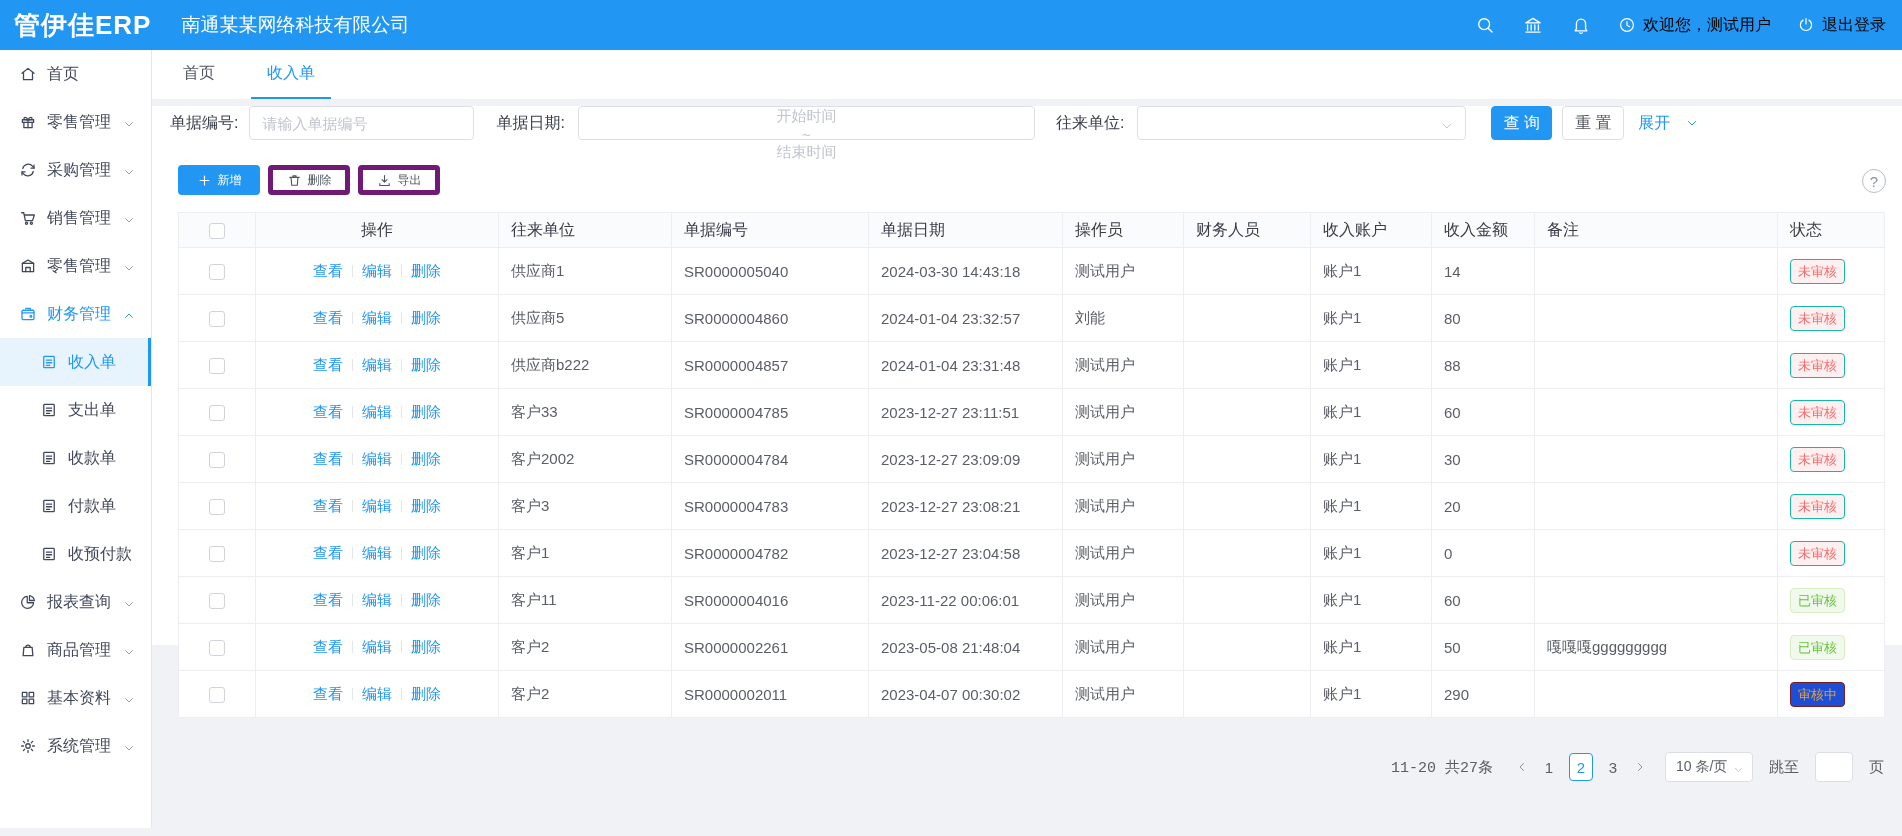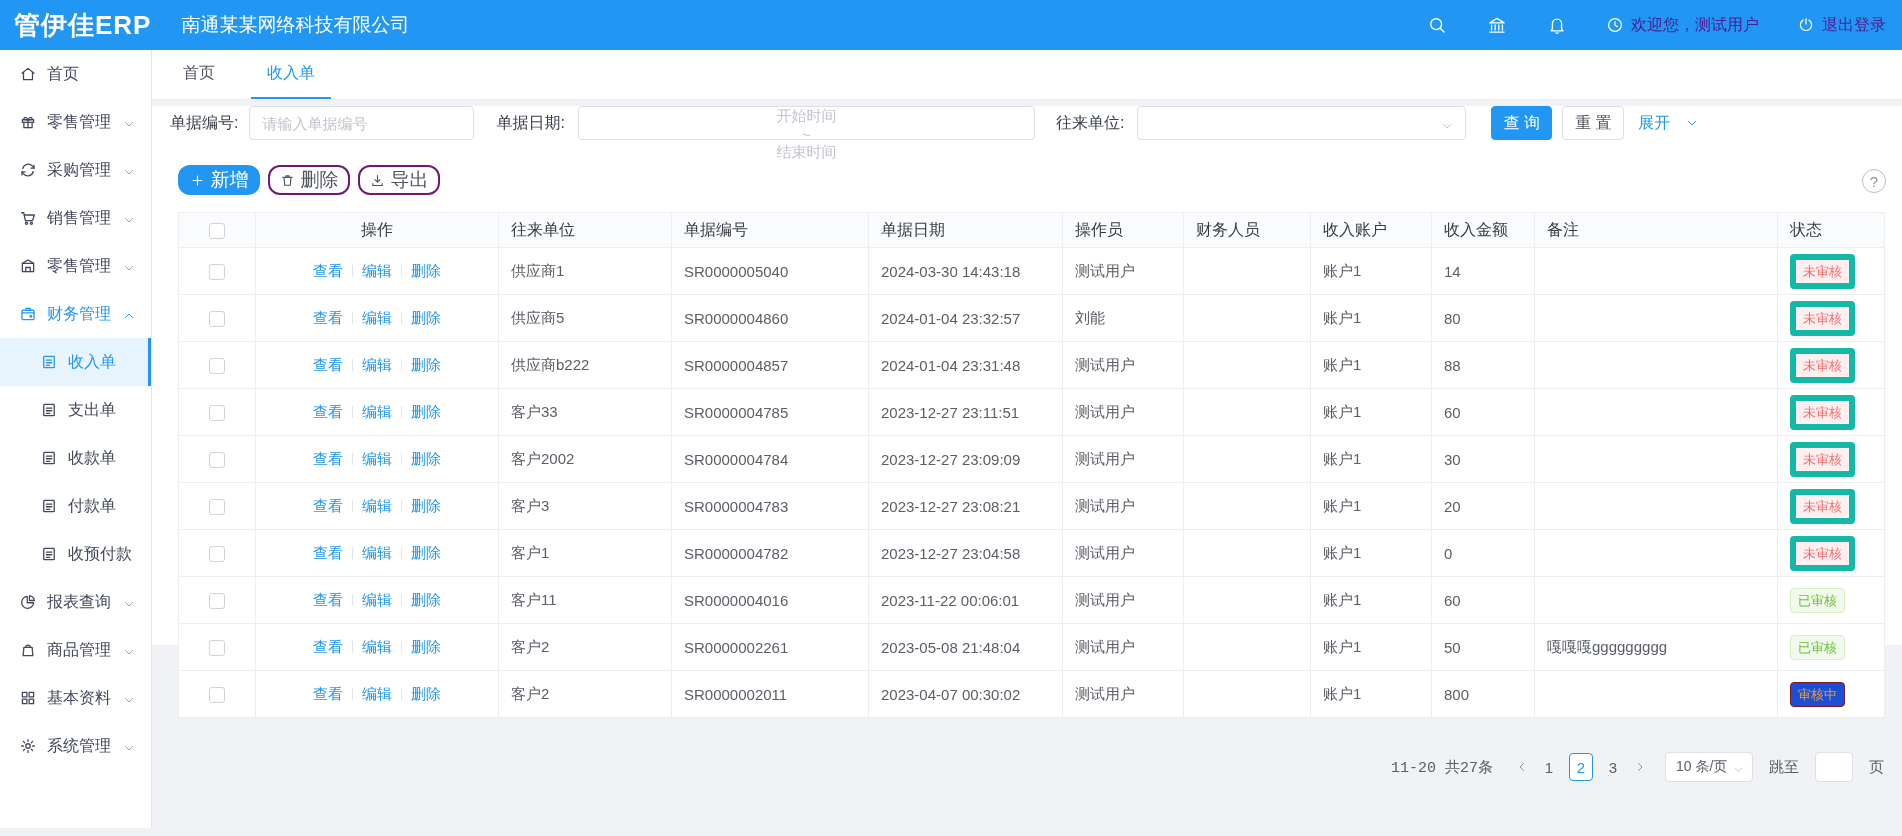--- a/index.html
+++ b/index.html
@@ -4,21 +4,21 @@
 <style>
   * { margin:0; padding:0; box-sizing:border-box; }
   html,body { width:1902px; height:836px; overflow:hidden; }
   body { font-family:"Liberation Sans","DejaVu Sans",sans-serif; background:#f0f2f5; color:#333; }
   .app { position:relative; width:1902px; height:836px; }
 
   
   .topbar { position:absolute; left:0; top:0; width:1902px; height:50px; background:#2196f3; display:flex; align-items:center; z-index:5; }
   .logo { margin-left:14px; font-size:26px; font-weight:bold; color:#fff; letter-spacing:1px; }
   .company { margin-left:30px; font-size:19px; color:#fff; }
-  .topbar-right { margin-left:auto; display:flex; align-items:center; gap:38px; padding-right:16px; color:#4c1d95; }
+  .topbar-right { margin-left:auto; display:flex; align-items:center; gap:26px; padding-right:16px; color:#000000; }
   .tb-icon { width:22px; height:22px; display:inline-flex; align-items:center; justify-content:center; cursor:pointer; }
   .tb-icon svg { width:20px; height:20px; stroke:#fff; fill:none; stroke-width:1.6; stroke-linecap:round; stroke-linejoin:round; }
   .tb-group { display:flex; align-items:center; gap:7px; font-size:16px; cursor:pointer; }
   .tb-group svg { width:18px; height:18px; stroke:#fff; fill:none; stroke-width:1.6; stroke-linecap:round; stroke-linejoin:round; }
 
   
   .sidebar { position:absolute; left:0; top:50px; width:152px; height:778px; background:#fff; border-right:1px solid #e6e6e6; z-index:4; }
   .side-item { position:relative; height:48px; display:flex; align-items:center; cursor:pointer; color:#42485b; font-size:16px; }
   .side-item .s-icon { position:absolute; left:19px; width:18px; height:18px; }
   .side-item .s-icon svg { width:18px; height:18px; stroke:currentColor; fill:none; stroke-width:1.7; stroke-linecap:round; stroke-linejoin:round; }
@@ -54,39 +54,39 @@
   .btn { height:34px; border-radius:4px; border:1px solid #dcdfe6; background:#fff; font-size:16px; color:#51555e; cursor:pointer; display:inline-flex; align-items:center; justify-content:center; font-family:inherit; }
   .btn-primary { background:#2196f3; border-color:#2196f3; color:#fff; }
   .btn-search { width:61px; margin-left:25px; }
   .btn-reset { width:62px; margin-left:10px; }
   .expand { margin-left:14px; color:#2196f3; font-size:16px; display:inline-flex; align-items:center; gap:16px; cursor:pointer; }
   .expand .chev { width:12px; height:12px; display:inline-flex; }
   .gap8 { width:11px; } .gap22 { width:22px; } .gap12 { width:13px; } .gap20 { width:21px; }
 
   
   .toolbar { display:flex; align-items:center; height:30px; margin:25px 18px 0 26px; }
-  .tbtn { height:30px; width:82px; border-radius:12px; border:2px solid #701a75; background:#fff; color:#51555e; font-size:19px; display:inline-flex; align-items:center; justify-content:center; gap:6px; cursor:pointer; font-family:inherit; }
+  .tbtn { height:30px; width:82px; border-radius:4px; border:5px solid #701a75; background:#fff; color:#51555e; font-size:12px; display:inline-flex; align-items:center; justify-content:center; gap:6px; cursor:pointer; font-family:inherit; }
   .tbtn svg { width:15px; height:15px; stroke:currentColor; fill:none; stroke-width:1.8; stroke-linecap:round; stroke-linejoin:round; }
   .tbtn.primary { background:#2196f3; border-color:#2196f3; color:#fff; }
   .tbtn + .tbtn { margin-left:8px; }
   .help-circle { position:absolute; right:16px; top:63px; width:24px; height:24px; border:1px solid #b9bdc5; border-radius:50%; color:#8d929c; font-size:15px; display:flex; align-items:center; justify-content:center; cursor:pointer; }
 
   
   .tablewrap { margin:17px 18px 0 26px; }
   table { width:1706px; border-collapse:collapse; table-layout:fixed; }
   th, td { border:1px solid #eceef2; overflow:hidden; white-space:nowrap; text-overflow:ellipsis; }
   thead th { height:35px; background:#fafbfc; font-weight:normal; font-size:16px; color:#383d47; text-align:left; padding:0 12px; }
   thead th.c { text-align:center; }
   tbody td { height:47px; font-size:15px; color:#5a5e66; padding:0 12px; background:#fff; }
   td.c { text-align:center; }
   .cb { display:inline-block; width:16px; height:16px; border:1px solid #cfd3da; border-radius:3px; background:#fff; vertical-align:middle; cursor:pointer; }
   .act-link { color:#2196f3; text-decoration:none; cursor:pointer; }
   .act-sep { display:inline-block; width:1px; height:12px; background:#e3e5e9; margin:0 9px; vertical-align:-1px; }
   .badge { display:inline-block; font-size:13px; line-height:1; padding:5px 7px; border-radius:4px; }
-  .badge-red { color:#f56c6c; background:#fef0f0; border:6px solid #14b8a6; }
+  .badge-red { color:#f56c6c; background:#fef0f0; border:1px solid #14b8a6; }
   .badge-green { color:#67c23a; background:#f0f9eb; border:1px solid #d8eec3; }
   .badge-orange { color:#e6a23c; background:#1d4ed8; border:1px solid #7f1d1d; }
 
   
   .pager { display:flex; align-items:center; justify-content:flex-end; margin:33px 18px 0 0; height:32px; font-size:15px; color:#5a5e66; }
   .pager .total { margin-right:18px;font-family:Liberation Mono, monospace; }
   .pg-arrow { width:22px; height:28px; display:inline-flex; align-items:center; justify-content:center; color:#8d929c; cursor:pointer; }
   .pg-arrow svg { width:12px; height:12px; stroke:currentColor; fill:none; stroke-width:2; stroke-linecap:round; stroke-linejoin:round; }
   .pg-num { min-width:24px; height:28px; margin:0 4px; display:inline-flex; align-items:center; justify-content:center; border-radius:4px; border:1px solid transparent; cursor:pointer; color:#5a5e66; }
   .pg-num.current { border-color:#2196f3; color:#2196f3; background:#fff; }
@@ -502,21 +502,21 @@
               </tr>
               <tr>
                 <td class="c"><span class="cb"></span></td>
                 <td class="c"><a class="act-link">查看</a><i class="act-sep"></i><a class="act-link">编辑</a><i class="act-sep"></i><a class="act-link">删除</a></td>
                 <td>客户2</td>
                 <td>SR0000002011</td>
                 <td>2023-04-07 00:30:02</td>
                 <td>测试用户</td>
                 <td></td>
                 <td>账户1</td>
-                <td>800</td>
+                <td>290</td>
                 <td></td>
                 <td><span class="badge badge-orange">审核中</span></td>
               </tr>
             </tbody>
         </table>
       </div>
 
       <div class="pager">
         <span class="total">11-20 共27条</span>
         <span class="pg-arrow">

